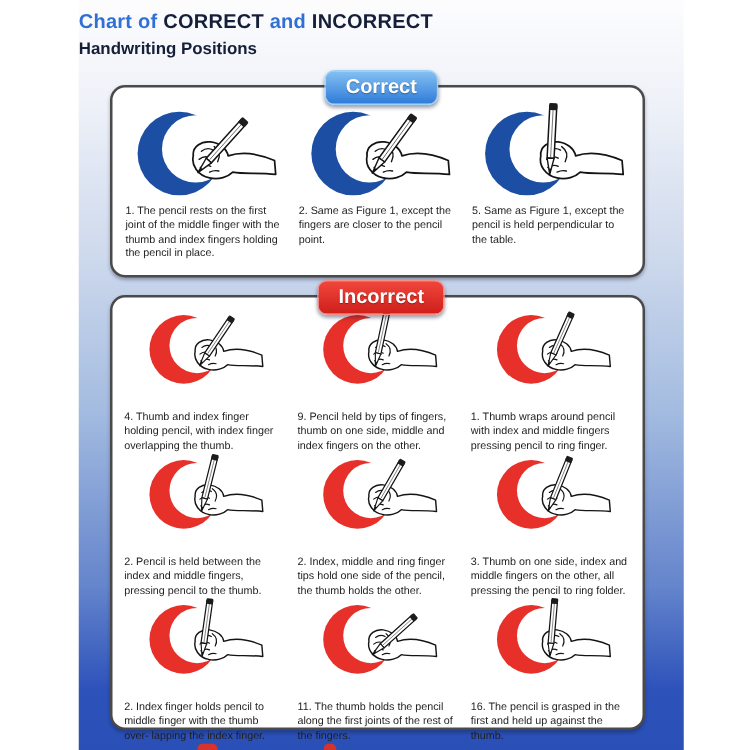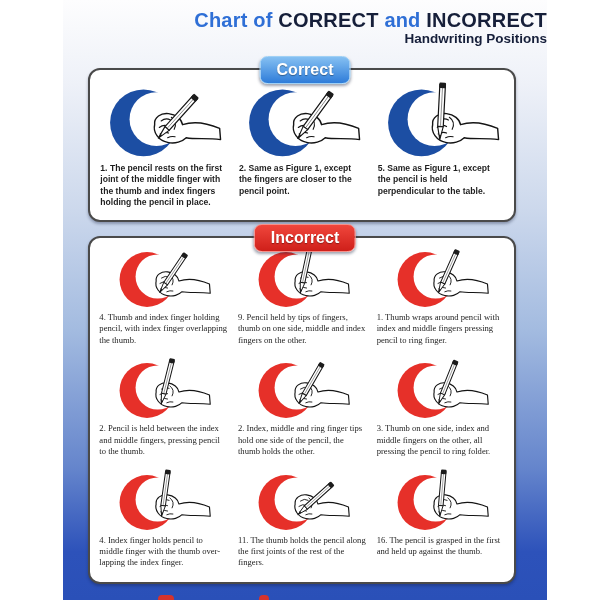--- a/index.html
+++ b/index.html
@@ -5,35 +5,35 @@
   html,body{margin:0;padding:0;}
   body{
     width:600px;height:600px;background:#ffffff;position:relative;overflow:hidden;
     font-family:"Liberation Sans", sans-serif;
   }
   .poster{
     position:absolute;left:63px;top:0;width:484px;height:600px;
     background:linear-gradient(180deg,#fdfdfe 0%,#eef1f8 14%,#ccd8ec 35%,#a3bbe0 55%,#6585cc 78%,#2d52ba 92%,#2a50b8 100%);
   }
   .title{
-    position:absolute;left:0;top:9px;width:100%;text-align:right;
-    font-size:20px;letter-spacing:0.2px;white-space:nowrap;
+    position:absolute;left:0;top:9px;width:100%;text-align:left;
+    font-size:16px;letter-spacing:0.2px;white-space:nowrap;
   }
   .title .t-blue{color:var(--title-blue);font-weight:600;}
   .title .t-dark{color:var(--title-dark);font-weight:800;}
   .subtitle{
-    position:absolute;left:0;top:31px;width:100%;text-align:right;
+    position:absolute;left:0;top:31px;width:100%;text-align:left;
     font-size:13.5px;font-weight:700;color:var(--title-dark);
   }
   .panel{
     position:absolute;left:25px;width:424px;background:#ffffff;
     border:2px solid #4a4a4a;border-radius:12px;
     box-shadow:0 2px 3px rgba(20,30,60,0.35);
   }
-  .panel-correct{top:68px;height:150px;font-weight:bold;}
+  .panel-correct{top:68px;height:150px;}
   .panel-incorrect{top:236px;height:344px;}
   .pill{
     position:absolute;left:50%;transform:translateX(-50%);
     height:26px;line-height:26px;padding:0 16px;border-radius:8px;
     color:#ffffff;font-weight:800;font-size:16px;text-align:center;
     box-shadow:0 2px 3px rgba(20,30,60,0.4);z-index:3;
     text-shadow:0 1px 1px rgba(0,0,0,0.35);
   }
   .pill-correct{
     top:56px;
@@ -52,21 +52,21 @@
   .grid-correct{padding:12px 4px 4px 4px;}
   .grid-incorrect{padding:8px 4px 2px 4px;grid-template-rows:repeat(3,1fr);}
   .cell{display:flex;flex-direction:column;align-items:center;}
   .cell svg{display:block;}
   .grid-correct .cell svg{width:126px;height:78px;}
   .grid-incorrect .cell svg{width:112px;height:64px;}
   .caption{
     width:126px;margin-top:3px;font-size:8.6px;line-height:1.32;
     color:#1e1e1e;text-align:left;
   }
-  .grid-incorrect .caption{width:128px;margin-top:2px;font-family:Liberation Serif, serif;}
+  .grid-incorrect .caption{width:128px;margin-top:18px;}
   .cutoff-mark{
     position:absolute;bottom:0;height:5px;background:#d6332c;
     border-radius:4px 4px 0 0;
   }
 </style>
 </head>
 <body>
 
 <div class="poster">
 
@@ -238,21 +238,21 @@
             <path d="M56 46C55 38 63 33 71 34C79 35 85 40 86 46C98 42 112 44 126 50L127 62C112 60 100 62 90 60C86 64 78 67 70 65C60 63 54 54 56 46Z" fill="#ffffff" stroke="#141414" stroke-width="1.5" stroke-linejoin="round"></path>
             <path d="M63 42q5 -4 10 -1M61 49q5 -4 10 -1M62 56q5 -3 9 -1M70 60q4 -2 8 -1M74 38q7 5 3 13" fill="none" stroke="#141414" stroke-width="1.2" stroke-linecap="round"></path>
             <g transform="rotate(8 64 56)">
               <rect x="61" y="3" width="6" height="45" fill="#ffffff" stroke="#141414" stroke-width="1.3"></rect>
               <line x1="64" y1="5" x2="64" y2="47" stroke="#141414" stroke-width="0.5"></line>
               <rect x="60.4" y="0.5" width="7.2" height="6" rx="1.2" fill="#1c1c1c"></rect>
               <path d="M61 48L67 48L64 62Z" fill="#ffffff" stroke="#141414" stroke-width="1.2" stroke-linejoin="round"></path>
               <path d="M62.9 57L65.1 57L64 62Z" fill="#141414"></path>
             </g>
           </svg>
-    <div class="caption">4.  Index finger holds pencil to middle finger with the thumb over- lapping the index finger.</div>
+    <div class="caption">2.  Index finger holds pencil to middle finger with the thumb over- lapping the index finger.</div>
   </div>
         <div class="cell">
     <svg xmlns="http://www.w3.org/2000/svg" viewBox="0 0 130 84">
             <circle cx="44" cy="44" r="36" fill="#e63029"></circle>
             <circle cx="58" cy="40" r="29" fill="#ffffff"></circle>
             <path d="M56 46C55 38 63 33 71 34C79 35 85 40 86 46C98 42 112 44 126 50L127 62C112 60 100 62 90 60C86 64 78 67 70 65C60 63 54 54 56 46Z" fill="#ffffff" stroke="#141414" stroke-width="1.5" stroke-linejoin="round"></path>
             <path d="M63 42q5 -4 10 -1M61 49q5 -4 10 -1M62 56q5 -3 9 -1M70 60q4 -2 8 -1M74 38q7 5 3 13" fill="none" stroke="#141414" stroke-width="1.2" stroke-linecap="round"></path>
             <g transform="rotate(48 64 56)">
               <rect x="61" y="3" width="6" height="45" fill="#ffffff" stroke="#141414" stroke-width="1.3"></rect>
               <line x1="64" y1="5" x2="64" y2="47" stroke="#141414" stroke-width="0.5"></line>

